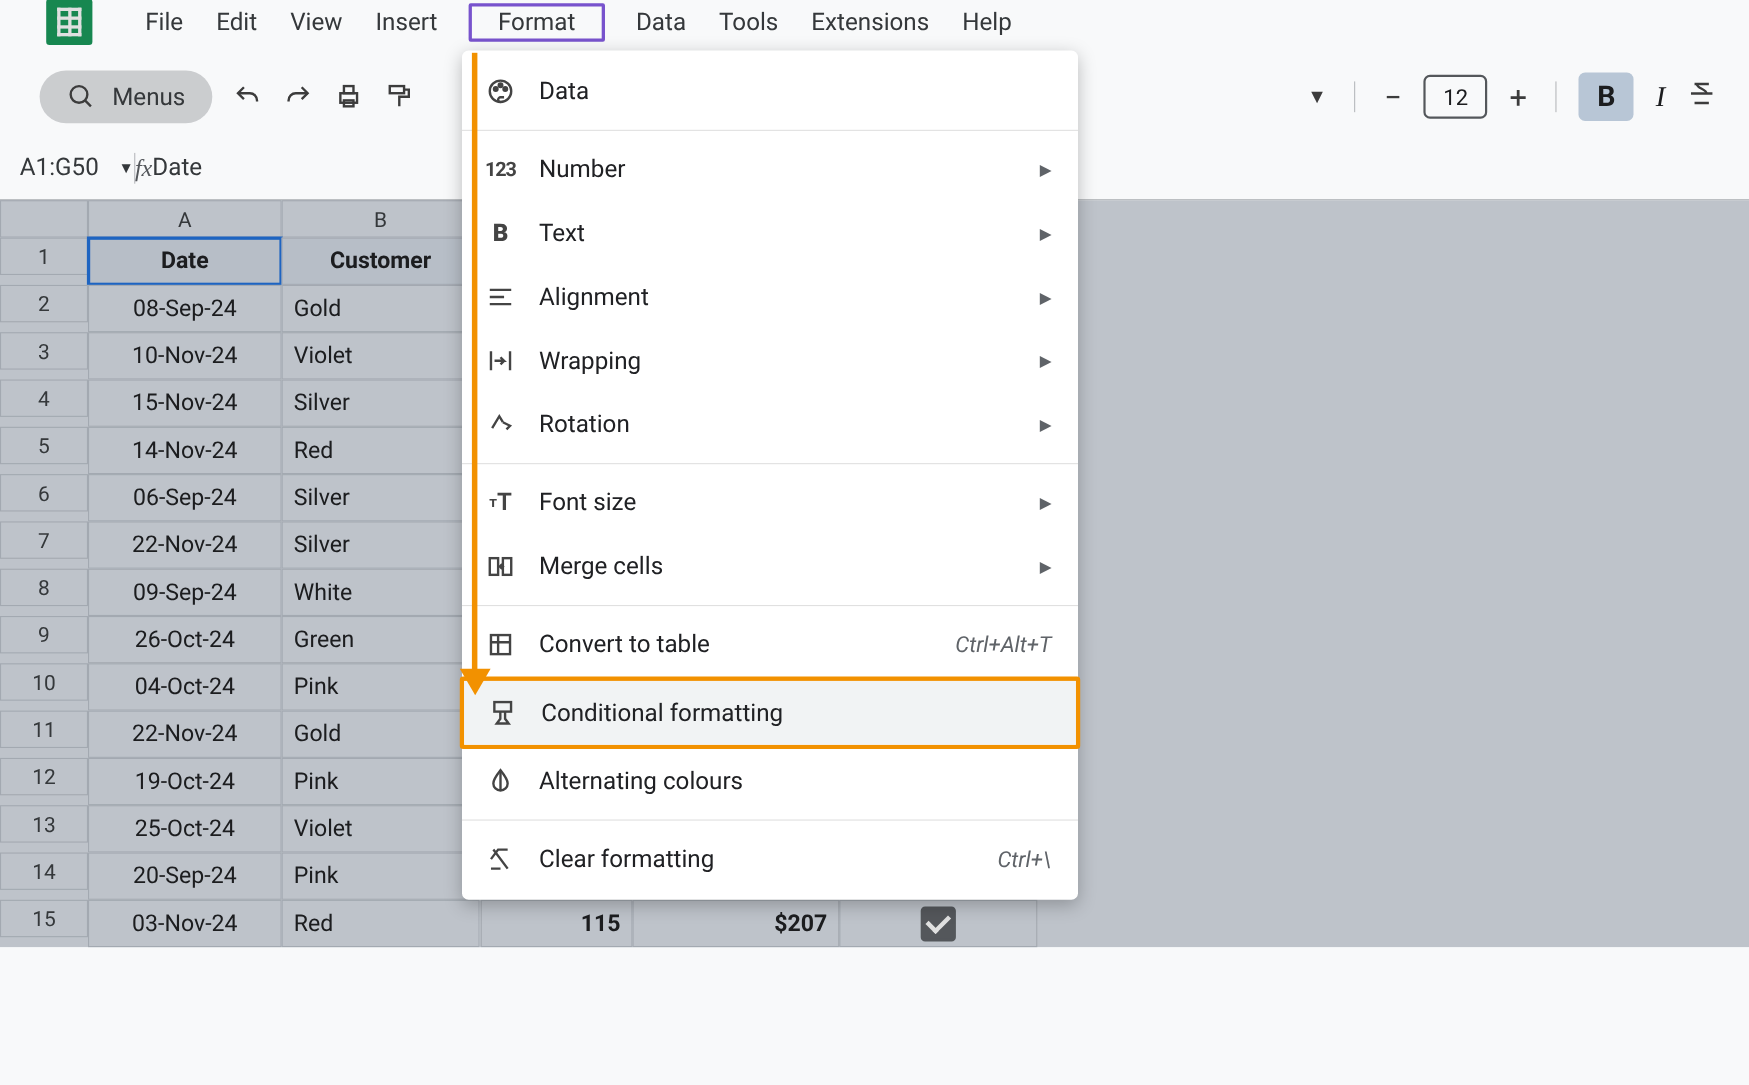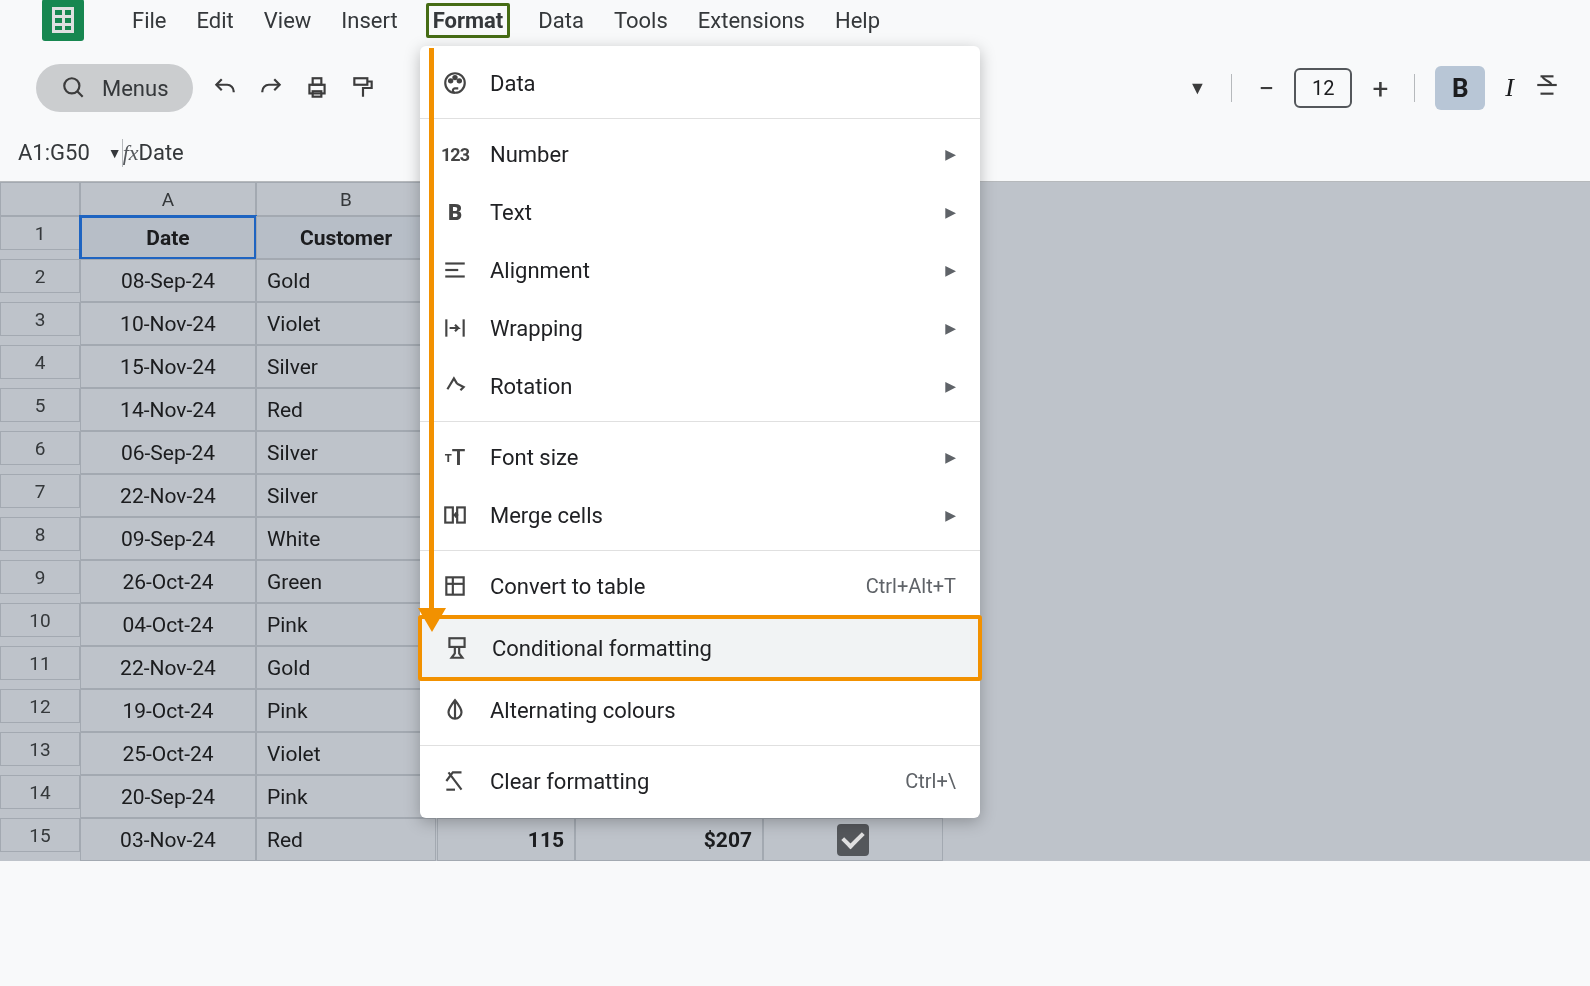--- a/index.html
+++ b/index.html
@@ -47,24 +47,23 @@
       linear-gradient(#fff,#fff) 0 0/100% 3px no-repeat,
       linear-gradient(#fff,#fff) 0 8px/100% 3px no-repeat,
       linear-gradient(#fff,#fff) 0 16px/100% 3px no-repeat,
       linear-gradient(#fff,#fff) 0 23px/100% 3px no-repeat,
       linear-gradient(#fff,#fff) 0 0/3px 100% no-repeat,
       linear-gradient(#fff,#fff) 10px 0/3px 100% no-repeat,
       linear-gradient(#fff,#fff) 19px 0/3px 100% no-repeat;
   }
   .menu-item { cursor: pointer; padding: 4px 2px;}
   .menu-item.highlight {
-    border: 3px solid #4d7c0f;
+    border: 3px solid #8b5cf6;
     border-radius: 2px;
-    padding: 2px 4px;
-    font-weight: bold;
+    padding: 2px 24px;
   }
   
   .toolbar {
     display: flex;
     align-items: center;
     gap: 18px;
     padding: 16px 30px 18px 36px;
     height: 86px;
   }
   .pill {
@@ -166,21 +165,21 @@
     z-index:50;
     font-size:22px;
   }
   .dd-item{
     display:flex;align-items:center;gap:20px;
     padding:14px 24px 14px 20px;
     cursor:pointer;
     position:relative;
   }
   .dd-item.hover{background:#f1f3f4;}
-  .dd-item .shortcut{margin-left:auto;color:#5f6368;font-size:20px;}
+  .dd-item .shortcut{margin-left:auto;color:#5f6368;font-size:20px;font-style:italic;}
   .dd-item .sub{margin-left:auto;color:#5f6368;font-size:14px;}
   .dd-sep{height:1px;background:#e0e0e0;margin:6px 0;}
   .dd-icon{width:30px;height:30px;display:flex;align-items:center;justify-content:center;color:#444;text-align:center;}
   .dd-icon svg{width:26px;height:26px;fill:none;stroke:#444;stroke-width:2;}
   .dd-highlight-box{
     border:4px solid #f29100;border-radius:3px;
     margin:0 -2px;
   }
   
   .arrow-ann{

